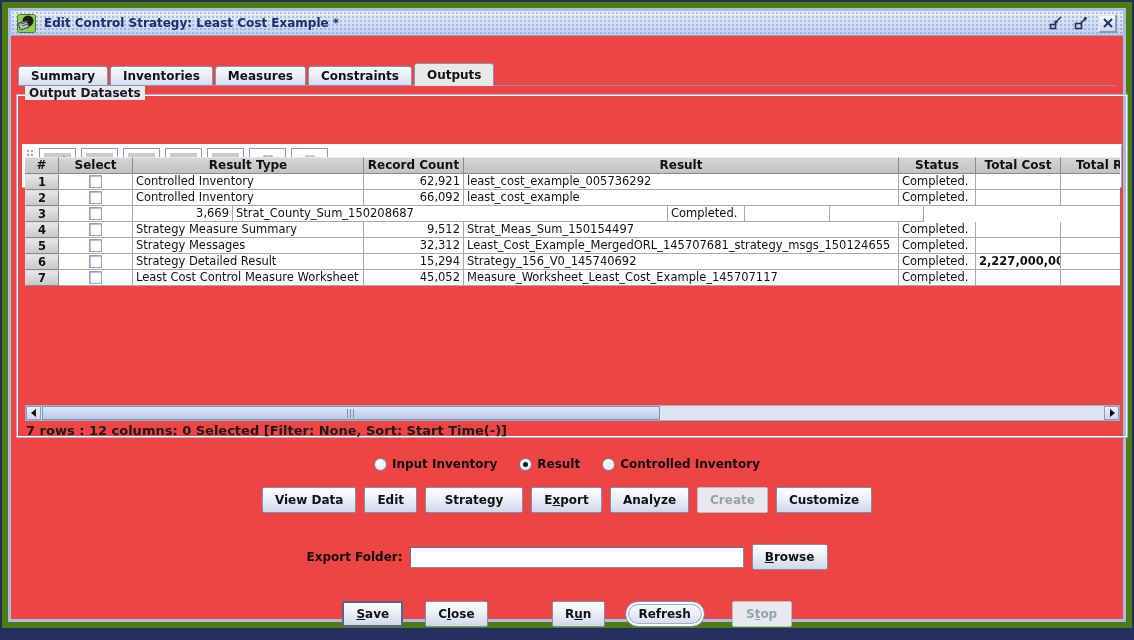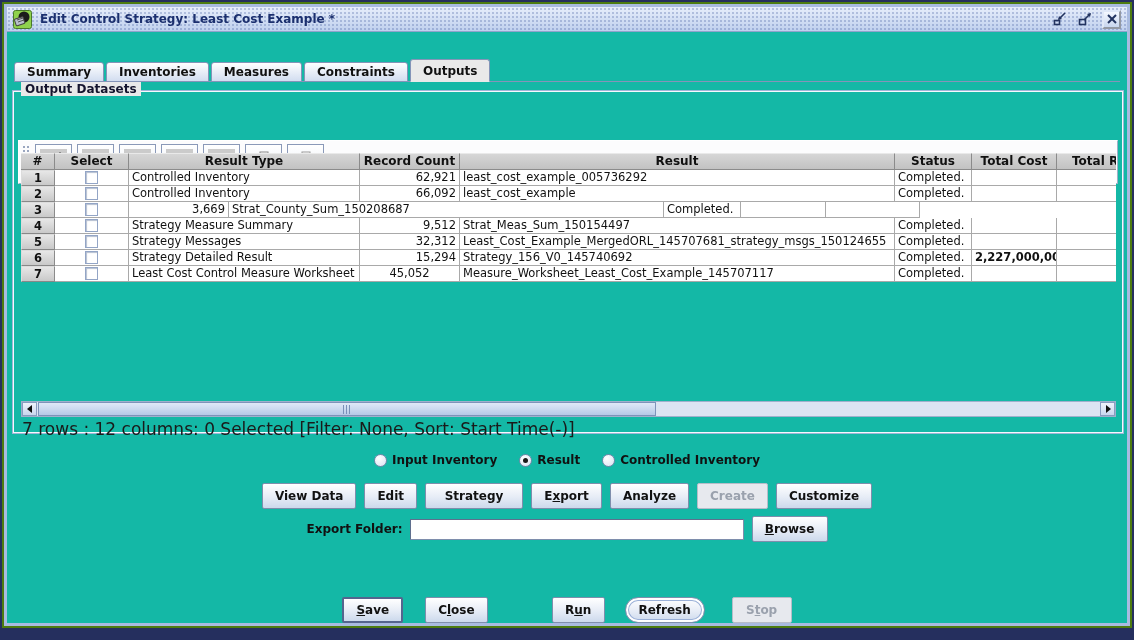--- a/index.html
+++ b/index.html
@@ -1,21 +1,21 @@
 <!DOCTYPE html>
 <html><head>
 <meta charset="utf-8">
 <style>
   * { box-sizing: border-box; margin: 0; padding: 0; }
   html,body { width:1134px; height:640px; overflow:hidden; }
   body { background:#252f5e; font-family:"DejaVu Sans", sans-serif; position:relative; }
 
   
   .frame { position:absolute; left:2px; top:2px; width:1130px; height:626px;
-           background:#14b8a6; border:2px solid #4d7c0f;
+           background:#ef4444; border:6px solid #4d7c0f;
            box-shadow: inset 0 0 0 3px #a9bbe0; }
   .titlebar { position:absolute; left:3px; top:3px; right:3px; height:25px;
     background-image: radial-gradient(circle, rgba(70,95,160,.30) 1px, transparent 1.4px),
                       linear-gradient(#e7eefb, #bfd0ee);
     background-size: 4px 4px, 100% 100%;
     border-bottom:1px solid #8fa3cc;
     display:flex; align-items:center; padding:0 6px; }
   .app-icon { width:19px; height:19px; margin-right:8px; flex:0 0 auto; }
   .title-text { font-weight:bold; font-size:12px; color:#1b2f6e; white-space:nowrap; }
   .win-controls { margin-left:auto; display:flex; align-items:center; gap:9px; }
@@ -73,41 +73,41 @@
   .hscroll { position:absolute; left:8px; top:310px; width:1095px; height:16px;
              background:#dbe4f2; border:1px solid #9fb0cc; display:flex; }
   .sb-arrow { width:15px; height:14px; background:linear-gradient(#eef3fb,#c9d7ee);
               border:1px solid #8a9cc0; display:flex; align-items:center; justify-content:center; }
   .sb-thumb { width:618px; height:14px; background:linear-gradient(#dfe9f7,#b6c9e7);
               border:1px solid #7e93ba; position:relative; margin-left:1px; }
   .sb-thumb::after { content:""; position:absolute; left:50%; top:2px; width:8px; height:9px; transform:translateX(-50%);
               background:repeating-linear-gradient(90deg,#7a90b8 0 1px, transparent 1px 3px); }
   .sb-right { margin-left:auto; }
 
-  .summary-line { position:absolute; left:9px; top:328px; font-size:17px; font-weight:normal; color:#1a1a1a; white-space:nowrap; }
+  .summary-line { position:absolute; left:9px; top:328px; font-size:13px; font-weight:bold; color:#1a1a1a; white-space:nowrap; }
 
   
   .radio-row { position:absolute; left:0; right:0; top:449px; display:flex; justify-content:center; gap:22px; align-items:center; }
   .radio-opt { display:flex; align-items:center; gap:5px; font-size:12px; font-weight:bold; color:#111; }
   .radio { width:13px; height:13px; border-radius:50%; border:1px solid #7788aa;
            background:radial-gradient(circle at 35% 30%, #ffffff, #d8e2f2); position:relative; display:inline-block; }
   .radio.selected::after { content:""; position:absolute; left:3px; top:3px; width:5px; height:5px; border-radius:50%; background:#1a1a1a; }
 
   
   .btn { font-family:"DejaVu Sans", sans-serif; font-size:12px; font-weight:bold; color:#111;
          background:linear-gradient(#ffffff,#e6ecf6 55%,#ccd9ec); border:1px solid #7e8eac;
          border-radius:2px; height:26px; padding:0 12px; text-align:center; cursor:default; white-space:nowrap; }
   .btn.disabled { color:#9aa1ad; border-color:#b6bdc9; background:#e7e9ee; }
   .btn.default { border:2px solid #55658e; }
   .btn.focused { box-shadow: inset 0 0 0 2px #fff, inset 0 0 0 3px #9ab0d8; border-radius: 13px; }
   .u { text-decoration:underline; }
 
   .actions-row { position:absolute; left:0; right:0; top:479px; display:flex; justify-content:center; gap:8px; }
 
-  .export-row { position:absolute; left:0; right:0; top:512px; display:flex; justify-content:center; align-items:center; }
+  .export-row { position:absolute; left:0; right:0; top:536px; display:flex; justify-content:center; align-items:center; }
   .export-label { font-size:12px; font-weight:bold; color:#111; margin-right:7px; }
   .export-input { width:334px; height:21px; border:1px solid #7e8eac; border-top-color:#5f6f8e; border-left-color:#5f6f8e;
                   background:#fff; font-size:12px; padding:0 4px; outline:none; }
   .export-row .btn { margin-left:8px; }
 
   .footer-row { position:absolute; left:0; right:0; top:593px; display:flex; justify-content:center; align-items:center; }
   .footer-row .btn { min-width:58px; }
 </style>
 </head>
 <body>
@@ -319,21 +319,21 @@
             <div class="td" style="width: 77px; text-align: left;">Completed.</div>
             <div class="td" style="width: 85px; text-align: right; font-weight: bold;">2,227,000,000</div>
             <div class="td" style="width: 94px; text-align: left;"></div>
           </div>
           <div class="tr">
             <div class="td rownum" style="width: 34px; text-align: center;">7</div>
             <div class="td checkcell" style="width: 74px; text-align: center;">
               <span class="checkbox"></span>
             </div>
             <div class="td" style="width: 231px; text-align: left;">Least Cost Control Measure Worksheet</div>
-            <div class="td" style="width: 100px; text-align: center;">45,052</div>
+            <div class="td" style="width: 100px; text-align: right;">45,052</div>
             <div class="td" style="width: 435px; text-align: left;">Measure_Worksheet_Least_Cost_Example_145707117</div>
             <div class="td" style="width: 77px; text-align: left;">Completed.</div>
             <div class="td" style="width: 85px; text-align: right;"></div>
             <div class="td" style="width: 94px; text-align: left;"></div>
           </div>
         </div>
     </div>
 
     <div class="hscroll">
       <span class="sb-arrow">

